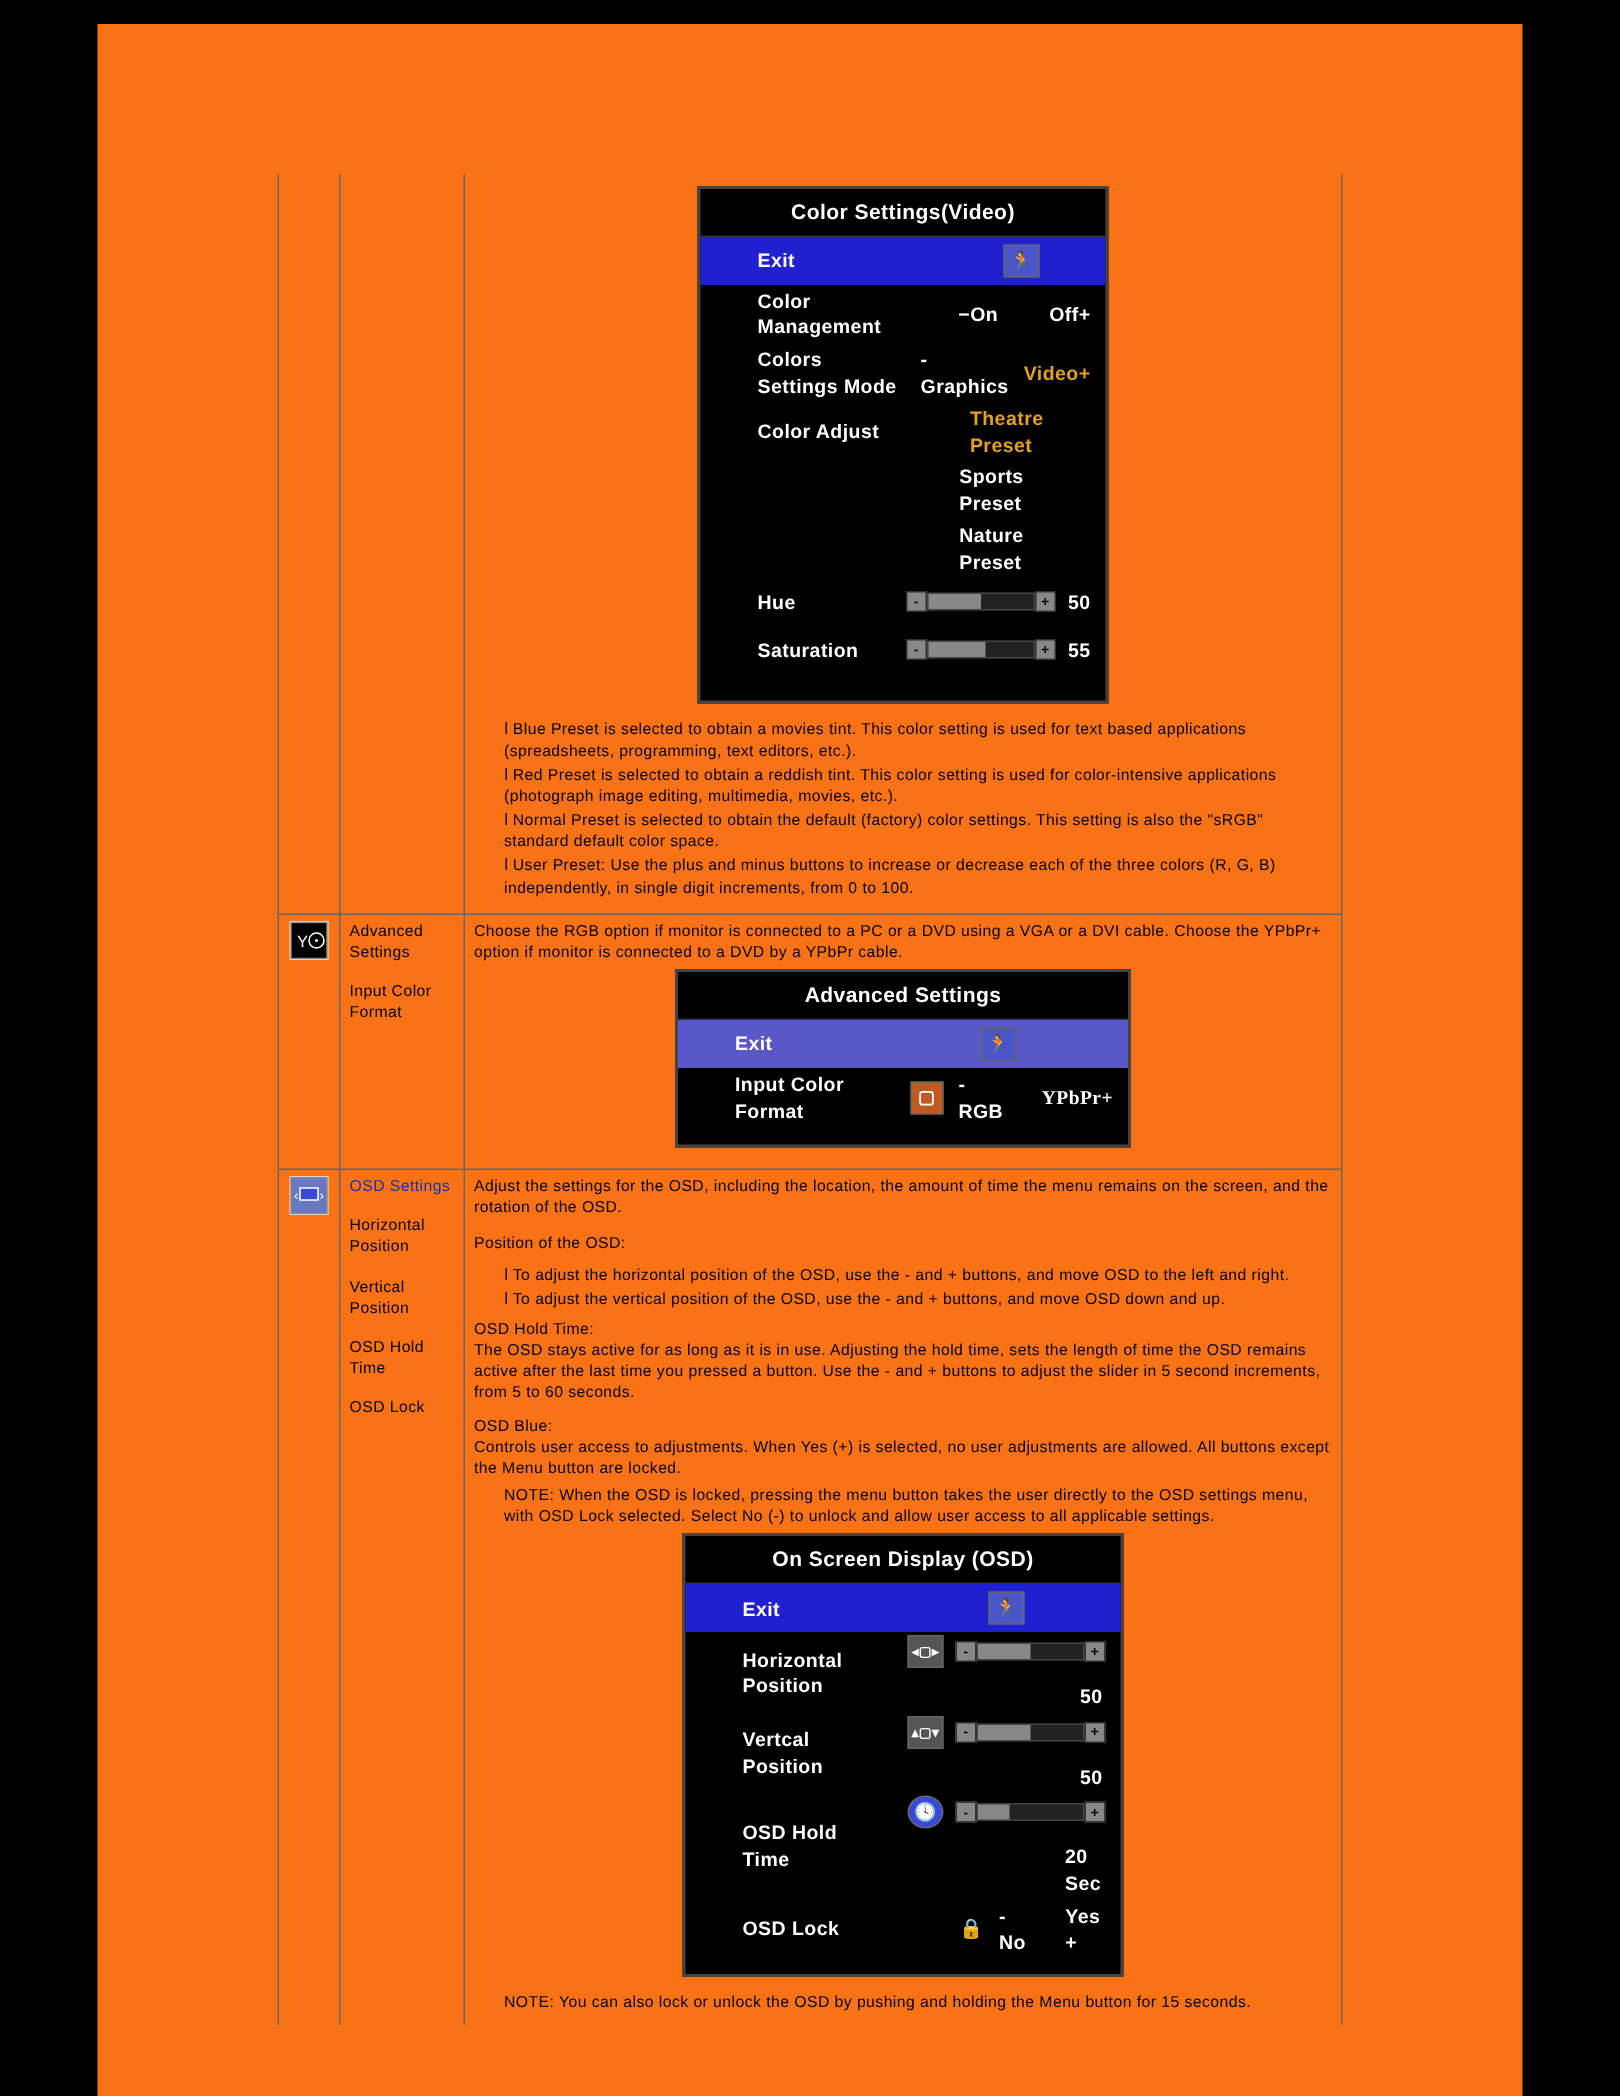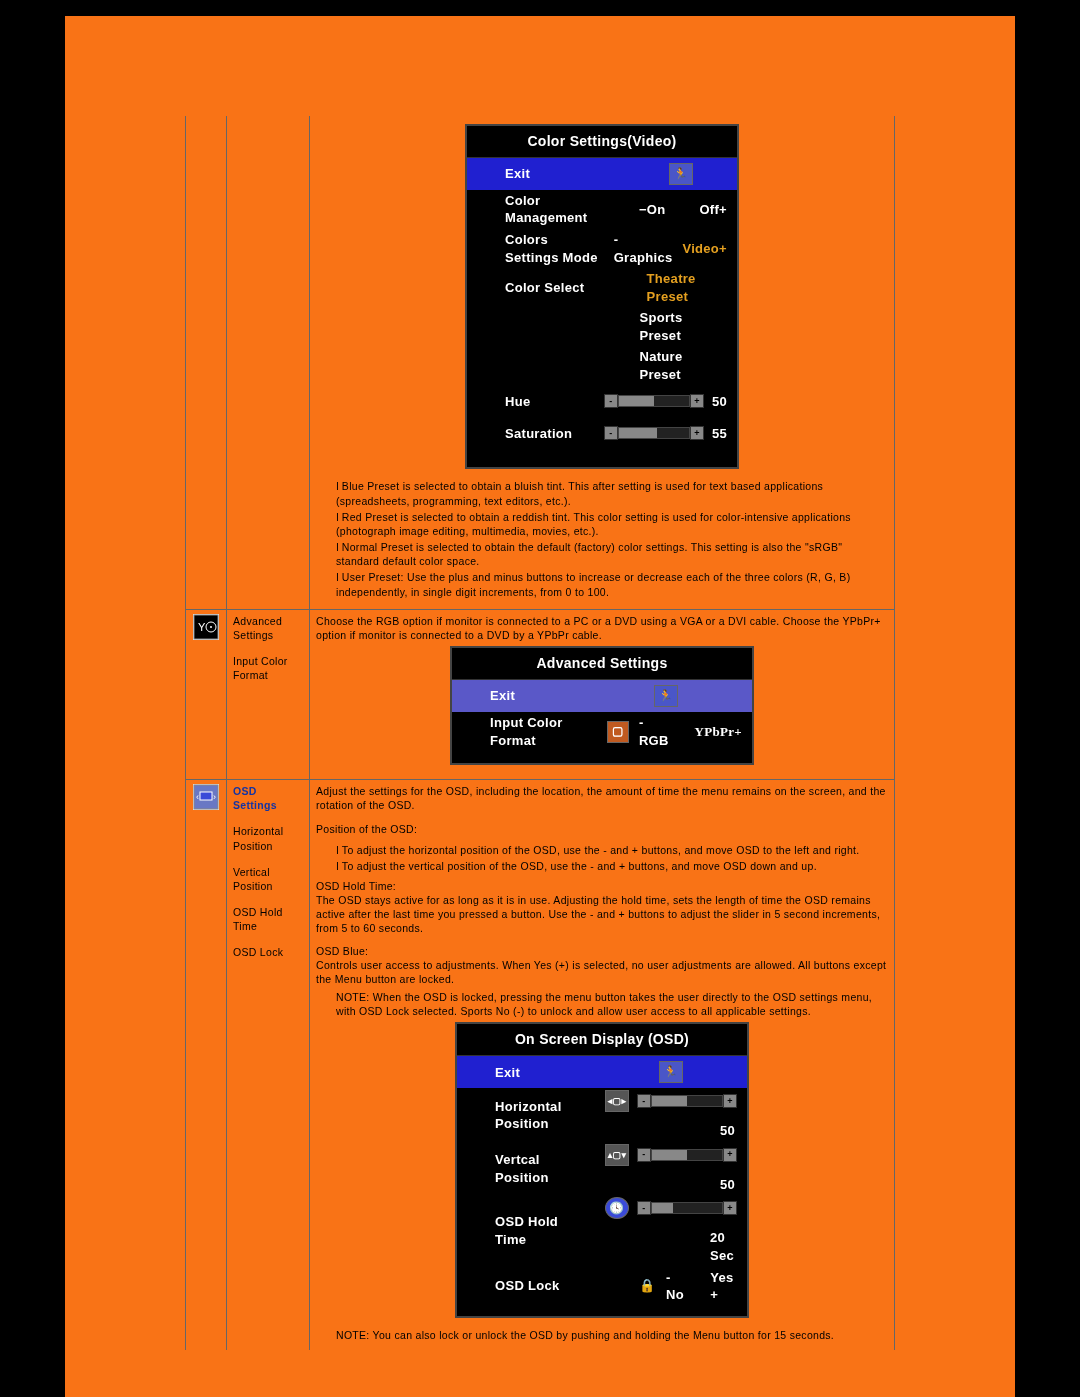--- a/index.html
+++ b/index.html
@@ -29,21 +29,21 @@
     font-size: 10.5px;
     letter-spacing: 0.3px;
     line-height: 1.35;
   }
   table.main > tbody > tr.sep > td {
     border-top: 1px solid #666;
   }
   td.icon-col { width: 28px; text-align: center; }
   td.label-col { width: 70px; }
   td.content-col {}
-  .sec-blue { color: #1434a4; font-weight: bold; }
+  .sec-blue { color: #1434a4; font-weight: normal; }
   .subitem { margin-top: 12px; }
   ul.bullets { list-style: none; padding-left: 20px; margin: 6px 0; }
   ul.bullets li::before { content: "ⅼ  "; letter-spacing: 0; }
   ul.bullets li { margin: 2px 0; }
   .note-indent { padding-left: 20px; margin: 4px 0; }
   .osd-indent { padding-left: 25px; }
 
   
   .osd-wrap { display: flex; justify-content: center; margin: 4px 0 10px 0; }
   .osd {
@@ -148,21 +148,21 @@
 
         <div class="osd-row">
           <span class="osd-label">Colors Settings Mode</span>
           <span class="osd-val">
             <span>-Graphics</span>
             <span class="amber">Video+</span>
           </span>
         </div>
 
         <div class="osd-row">
-          <span class="osd-label">Color Select</span>
+          <span class="osd-label">Color Adjust</span>
           <span class="osd-val amber">Theatre Preset</span>
         </div>
         <div class="osd-row">
           <span class="gap-col"></span>
           <span class="osd-val">Sports Preset</span>
         </div>
         <div class="osd-row">
           <span class="gap-col"></span>
           <span class="osd-val">Nature Preset</span>
         </div>
@@ -191,21 +191,21 @@
                       </span>
                       <span class="btn">+</span>
               <span class="num">55</span>
             </span>
           </span>
         </div>
       </div>
     </div>
 
     <ul class="bullets">
-      <li>Blue Preset is selected to obtain a bluish tint. This after setting is used for text based applications (spreadsheets, programming, text editors, etc.).</li>
+      <li>Blue Preset is selected to obtain a movies tint. This color setting is used for text based applications (spreadsheets, programming, text editors, etc.).</li>
       <li>Red Preset is selected to obtain a reddish tint. This color setting is used for color-intensive applications (photograph image editing, multimedia, movies, etc.).</li>
       <li>Normal Preset is selected to obtain the default (factory) color settings. This setting is also the "sRGB" standard default color space.</li>
       <li>User Preset: Use the plus and minus buttons to increase or decrease each of the three colors (R, G, B) independently, in single digit increments, from 0 to 100.</li>
     </ul>
   </td>
 </tr>
 
 <tr class="sep">
   <td class="icon-col">
     <span class="doc-icon">
@@ -270,21 +270,21 @@
     <ul class="bullets">
       <li>To adjust the horizontal position of the OSD, use the - and + buttons, and move OSD to the left and right.</li>
       <li>To adjust the vertical position of the OSD, use the - and + buttons, and move OSD down and up.</li>
     </ul>
 
     <div>OSD Hold Time:</div>
     <div>The OSD stays active for as long as it is in use. Adjusting the hold time, sets the length of time the OSD remains active after the last time you pressed a button. Use the - and + buttons to adjust the slider in 5 second increments, from 5 to 60 seconds.</div>
 
     <div style="margin-top:8px;">OSD Blue:</div>
     <div>Controls user access to adjustments. When Yes (+) is selected, no user adjustments are allowed. All buttons except the Menu button are locked.</div>
-    <div class="note-indent">NOTE: When the OSD is locked, pressing the menu button takes the user directly to the OSD settings menu, with OSD Lock selected. Sports No (-) to unlock and allow user access to all applicable settings.</div>
+    <div class="note-indent">NOTE: When the OSD is locked, pressing the menu button takes the user directly to the OSD settings menu, with OSD Lock selected. Select No (-) to unlock and allow user access to all applicable settings.</div>
 
     <div class="osd-wrap">
       <div class="osd" style="width:290px;">
         <div class="osd-title">On Screen Display (OSD)</div>
 
         <div class="osd-row selected">
           <span class="osd-label">Exit</span>
           <span class="osd-val">
                     <span class="icon-box">🏃</span>
                   </span>

